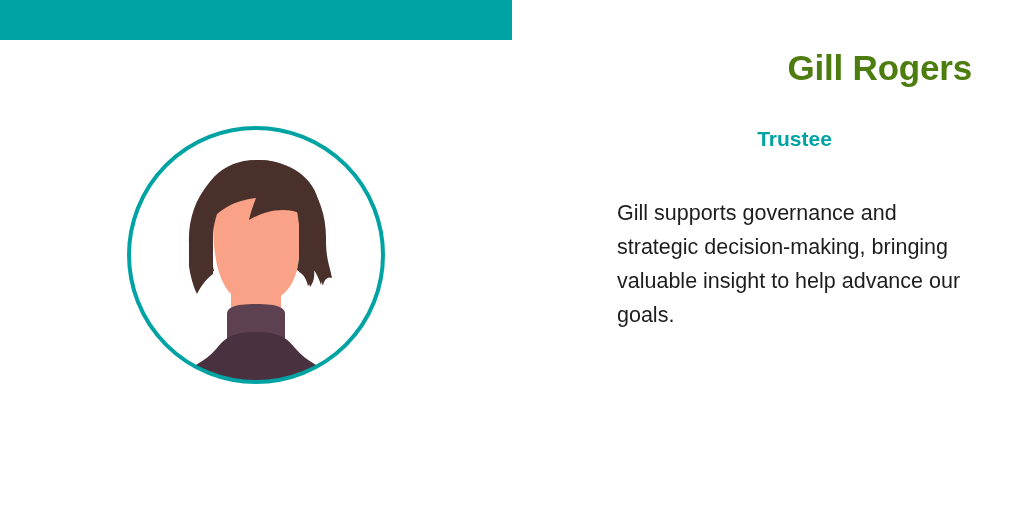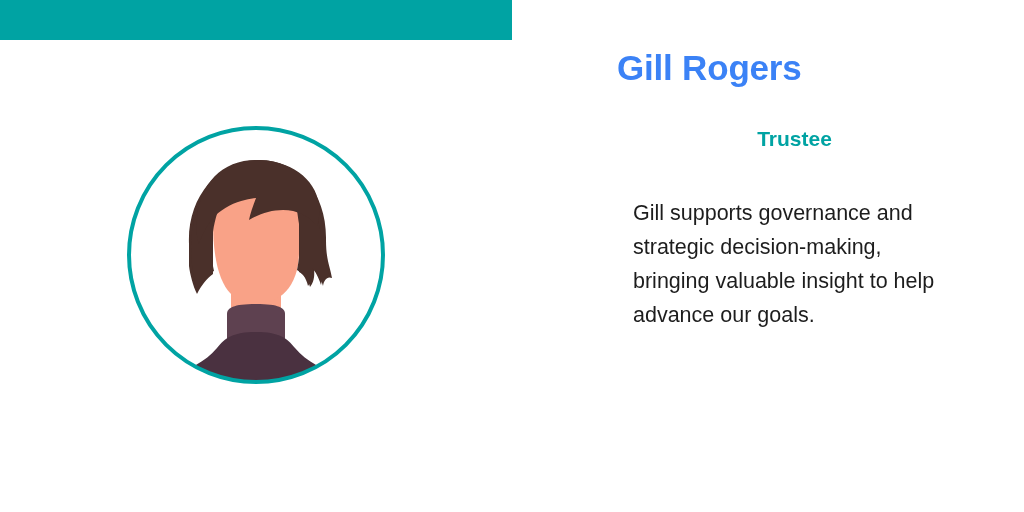--- a/index.html
+++ b/index.html
@@ -67,40 +67,40 @@
 
   .info-inner {
     position: absolute;
     left: 105px;
     top: 46px;
     width: 355px;
   }
 
   .person-name {
     margin: 0;
-    text-align: left;
+    text-align: right;
     font-size: 35px;
     font-weight: bold;
     line-height: 44px;
-    color: #3b82f6;
+    color: #4d7c0f;
     letter-spacing: -0.2px;
   }
 
   .person-role {
     margin: 16px;
     padding-top: 20px;
     text-align: center;
     font-size: 21px;
     font-weight: bold;
     line-height: 26px;
     color: #00A3A3;
   }
 
   .person-bio {
-    margin: 16px;
+    margin: 0;
     padding-top: 28px;
     text-align: left;
     font-size: 21.5px;
     line-height: 34px;
     color: #1d1d1d;
     font-weight: normal;
   }
 </style>
 </head>
 <body>

